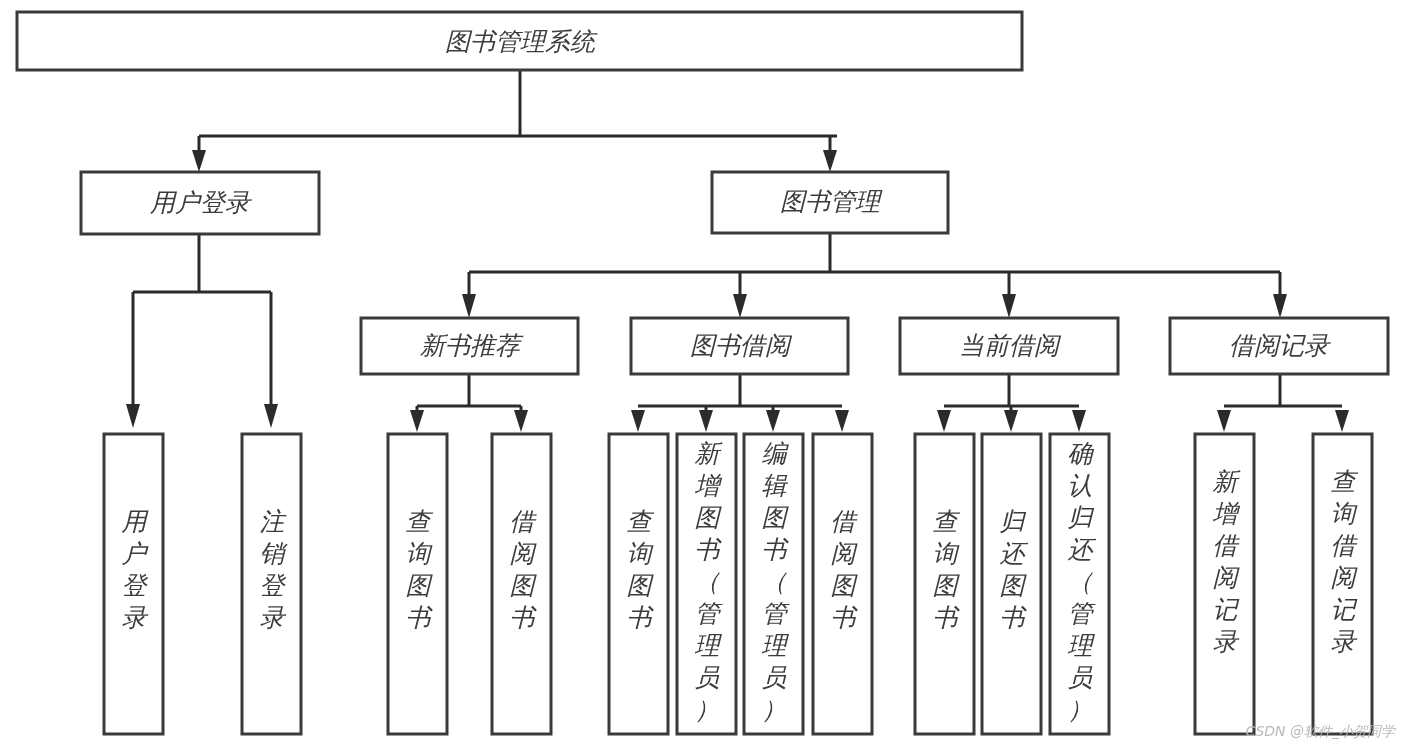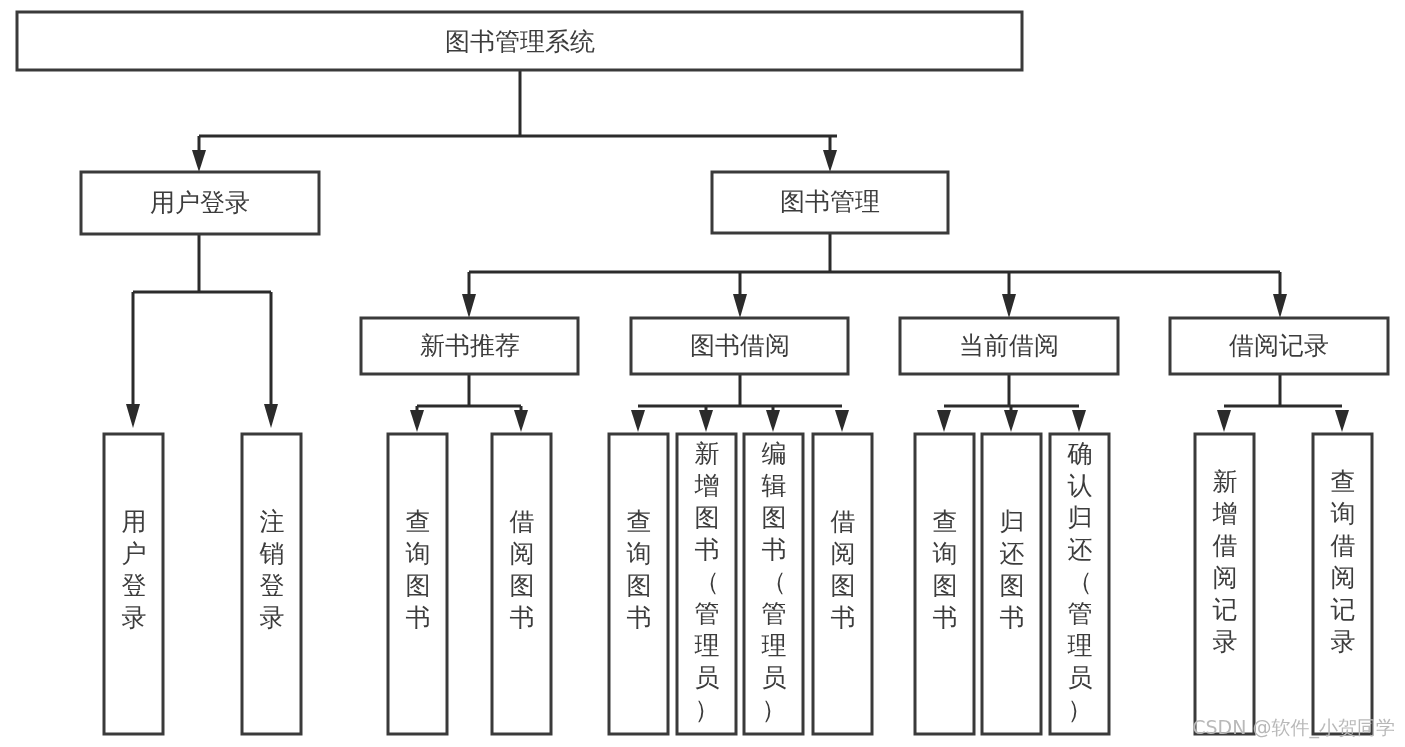--- a/index.html
+++ b/index.html
@@ -1,27 +1,27 @@
 <!DOCTYPE html>
 <html><head>
 <meta charset="utf-8">
 <style>
   html,body{margin:0;padding:0;background:#ffffff;}
   body{font-family:"DejaVu Sans","Liberation Sans",sans-serif;}
-  #stage{position:relative;width:1405px;height:747px;background:#ffffff;overflow:hidden;}
+  #stage{position:relative;width:1405px;height:747px;background:#ffffff;overflow:hidden;font-style:italic;}
   svg{position:absolute;left:0;top:0;}
   .bx{fill:#ffffff;stroke:#3a3a3a;stroke-width:3;}
   .ln{stroke:#2b2b2b;stroke-width:3;fill:none;stroke-linecap:butt;}
   .ah{fill:#2b2b2b;}
   .lbl{fill:#3c3c3c;font-family:"DejaVu Sans","Liberation Sans",sans-serif;
        font-size:25px;text-anchor:middle;dominant-baseline:middle;}
   .lbl-top{font-size:25px;}
   .vlbl{fill:#3c3c3c;font-family:"DejaVu Sans","Liberation Sans",sans-serif;
         font-size:25px;text-anchor:middle;}
-  .wm{position:absolute;right:10px;bottom:6px;color:#b9b9b9;font-size:19px;
+  .wm{position:absolute;right:10px;bottom:6px;color:#b9b9b9;font-size:14px;
       font-family:"DejaVu Sans","Liberation Sans",sans-serif;white-space:nowrap;}
 </style>
 </head>
 <body>
 
 <div id="stage">
 
   <svg width="1405" height="747" viewBox="0 0 1405 747">
 
     <g>

